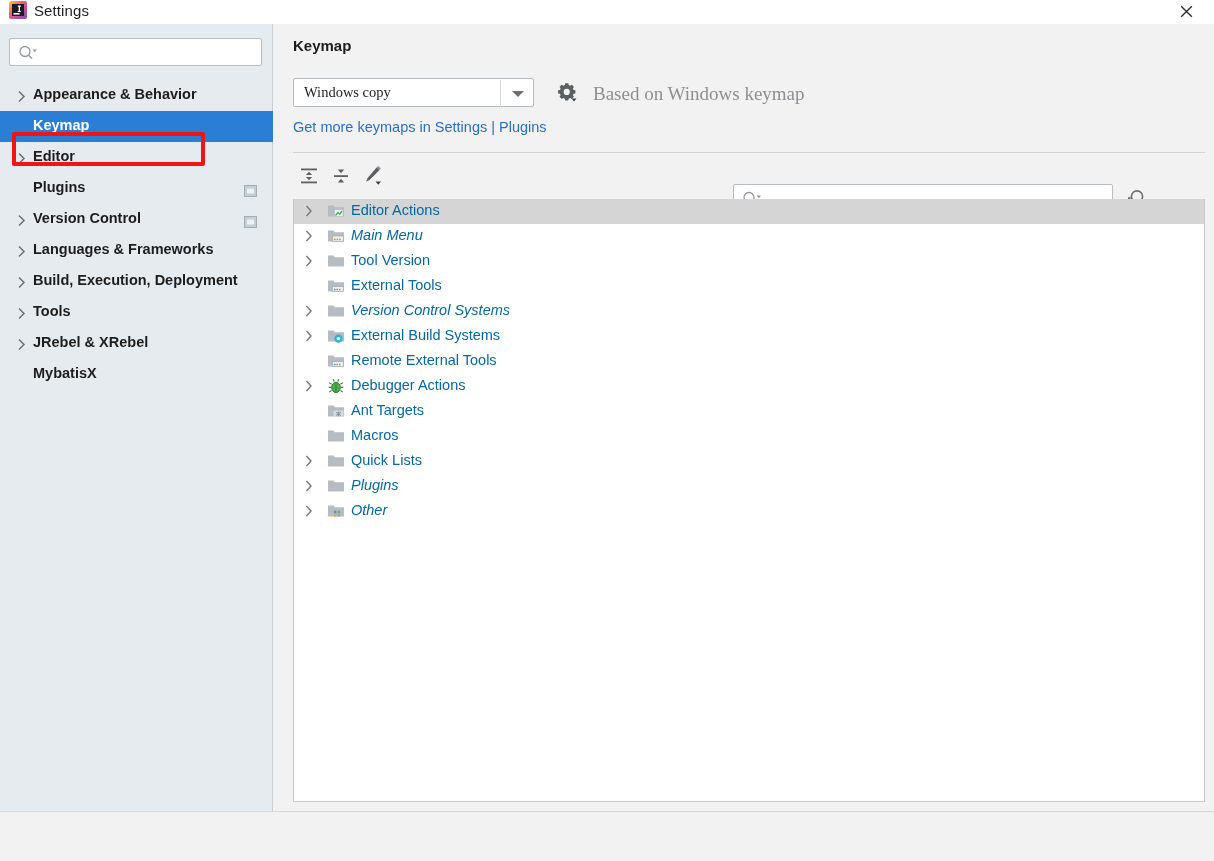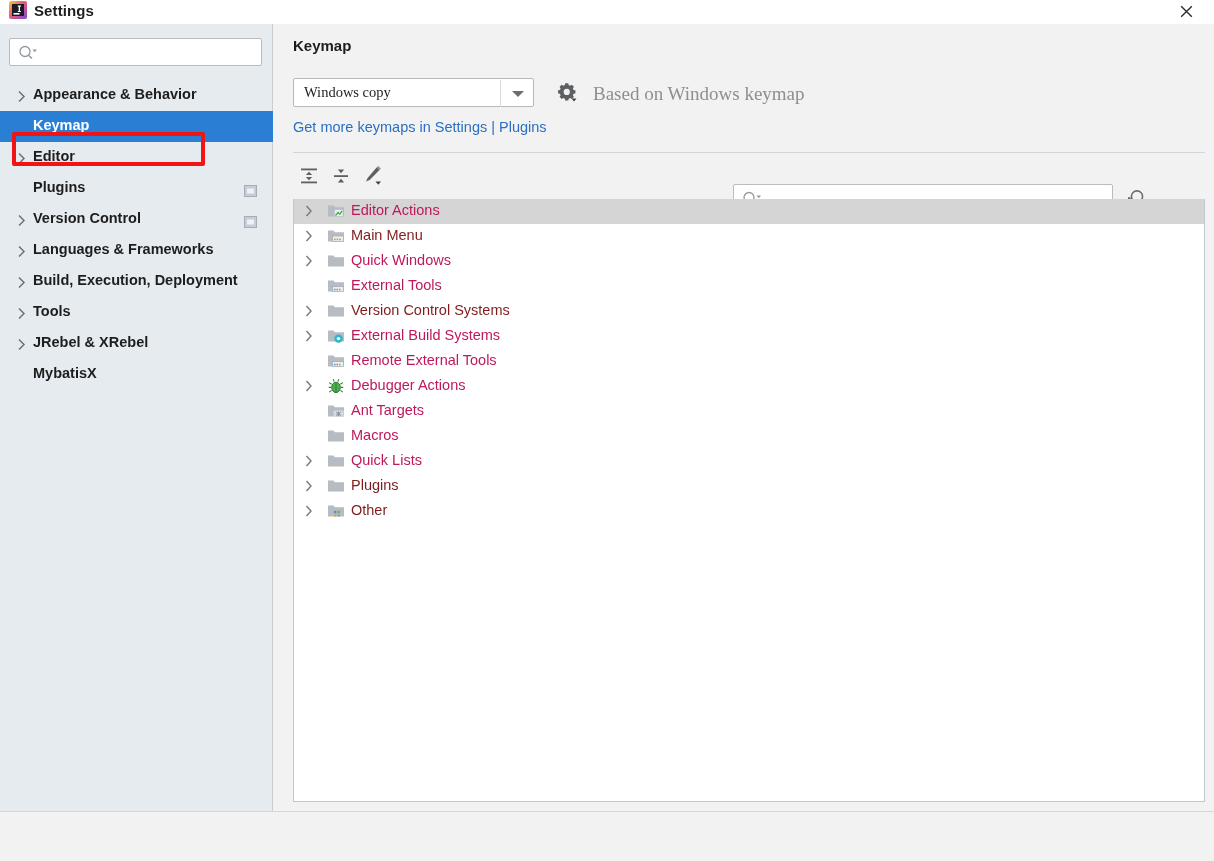--- a/index.html
+++ b/index.html
@@ -18,21 +18,21 @@
   
   .titlebar {
     position: absolute; left: 0; top: 0; width: 1214px; height: 24px;
     background: #ffffff;
   }
   .tb-logo {
     position: absolute; left: 9px; top: 1px; width: 18px; height: 18px;
   }
   .tb-title {
     position: absolute; left: 34px; top: 2px;
-    font-size: 15px; color: #1f1f1f; letter-spacing: .1px; font-weight: bold;
+    font-size: 15px; color: #1f1f1f; letter-spacing: .1px;
   }
   .tb-close {
     position: absolute; right: 8px; top: 0px;
     width: 40px; height: 22px;
     display: flex; align-items: center; justify-content: center;
     color: #2b2b2b; font-size: 16px; line-height: 1;
     cursor: pointer;
   }
 
   
@@ -170,23 +170,23 @@
     display: flex; align-items: center; cursor: default;
   }
   .tree-row.selected { background: #d5d5d5; }
   .tree-row .twisty {
     position: absolute; left: 10px; top: 5px; width: 10px; height: 14px;
     color: #77797c;
   }
   .tree-row .ficon { position: absolute; left: 33px; top: 4px; width: 18px; height: 16px; }
   .tree-row .tlabel {
     position: absolute; left: 57px; top: 3px;
-    font-size: 14.5px; color: #be185d; white-space: nowrap;
-  }
-  .tree-row .tlabel.blue { color: #7f1d1d; }
+    font-size: 14.5px; color: #0369a1; white-space: nowrap;
+  }
+  .tree-row .tlabel.blue { color: #0369a1; font-style: italic; }
 
   
   .footer-sep {
     position: absolute; left: 0; top: 811px; width: 1214px; height: 1px;
     background: #d6d6d6;
   }
   .footer {
     position: absolute; left: 0; top: 812px; width: 1214px; height: 49px;
     background: #f2f2f2;
   }
@@ -442,21 +442,21 @@
         <span class="twisty">
           <svg width="10" height="14" viewBox="0 0 10 14">
               <path d="M2.5 2 L7 7 L2.5 12" stroke="#77797c" stroke-width="1.4" fill="none"></path>
             </svg>
         </span>
         <span class="ficon">
           <svg width="18" height="16" viewBox="0 0 18 16">
             <path d="M1 2.5h5.5l1.4 1.8H17v9.2H1z" fill="#b6bcc2"></path>
           </svg>
         </span>
-        <span class="tlabel">Quick Windows</span>
+        <span class="tlabel">Tool Version</span>
       </div>
 
       <div class="tree-row">
         <span class="ficon">
           <svg width="18" height="16" viewBox="0 0 18 16">
             <path d="M1 2.5h5.5l1.4 1.8H17v9.2H1z" fill="#b6bcc2"></path>
             <rect x="5.5" y="8.5" width="11" height="5" fill="#eceff1" stroke="#9aa1a8" stroke-width=".6"></rect>
             <rect x="7" y="10.8" width="1.5" height="1.5" fill="#4a90d9"></rect>
             <rect x="9.5" y="10.8" width="1.5" height="1.5" fill="#e06c4a"></rect>
             <rect x="12" y="10.8" width="1.5" height="1.5" fill="#5bb85b"></rect>

